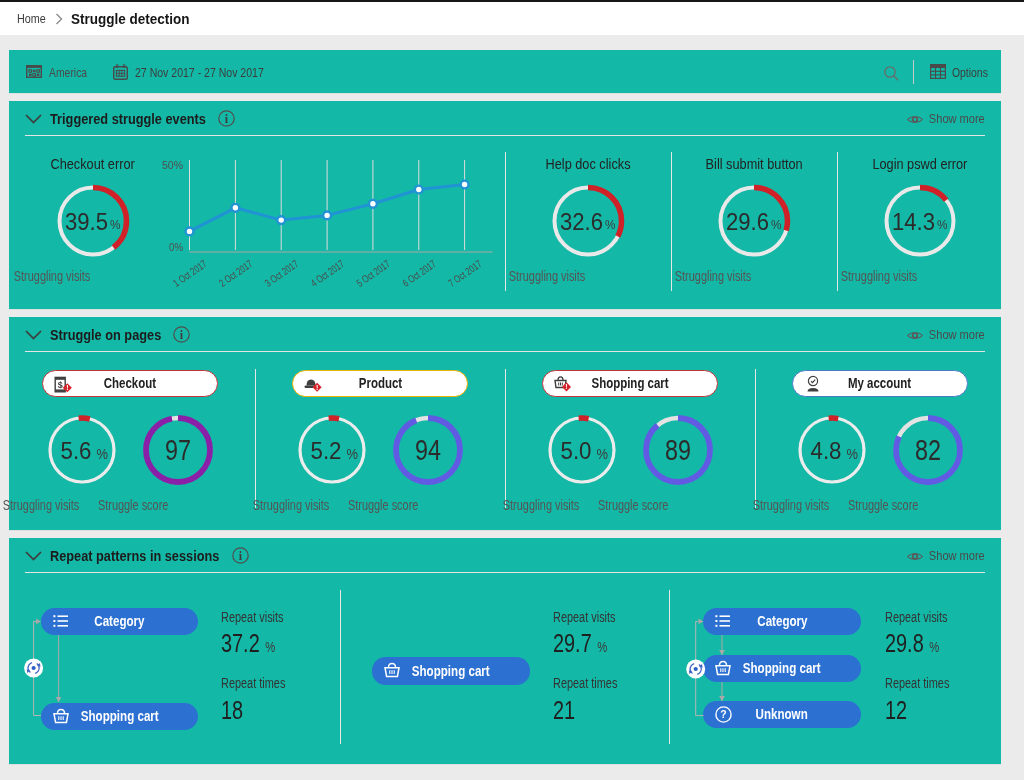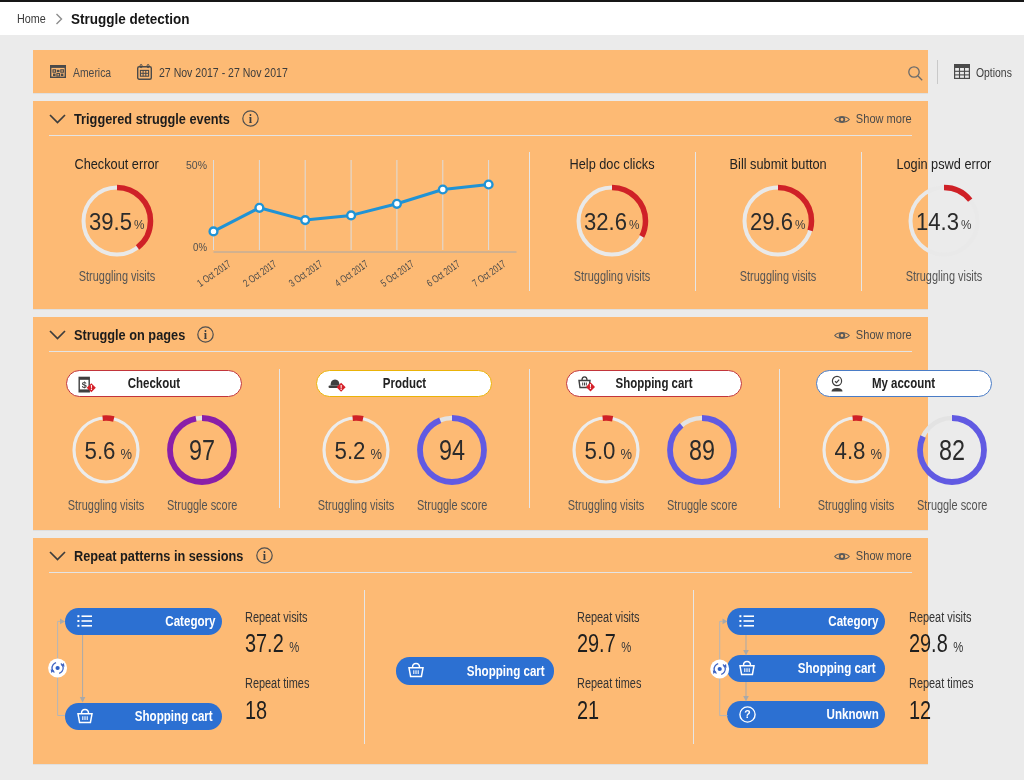--- a/index.html
+++ b/index.html
@@ -1,31 +1,31 @@
 <!DOCTYPE html>
 <html><head>
 <meta charset="utf-8">
 <style>
 *{margin:0;padding:0;box-sizing:border-box}
 html,body{width:1024px;height:780px;background:#ebebeb;font-family:"Liberation Sans",sans-serif;overflow:hidden;position:relative}
 .abs{position:absolute}
 svg{overflow:visible}
-.card{position:absolute;left:33px;width:895px;background:#fdba74;box-shadow:0 1px 0 rgba(0,0,0,0.05)}
+.card{position:absolute;left:9px;width:992px;background:#14b8a6;box-shadow:0 1px 0 rgba(0,0,0,0.05)}
 .sechead{position:absolute;left:16px;right:16px;top:0;height:35px;border-bottom:1px solid #e4e4e4}
 .sectitle{position:absolute;left:41px;top:9px;font-size:15px;font-weight:bold;color:#1c1c1c;white-space:nowrap;transform:scaleX(.85);transform-origin:0 50%}
 .showmore{position:absolute;right:16px;top:0;height:35px;width:120px}
 .showmore span{position:absolute;right:0;top:10px;font-size:13px;color:#4a4a4a;white-space:nowrap;transform:scaleX(.85);transform-origin:100% 50%}
 .ctitle{position:absolute;width:180px;text-align:center;font-size:15px;font-weight:normal;color:#222;white-space:nowrap}
 .ctitle span{display:inline-block;transform:scaleX(.85);transform-origin:50% 50%}
-.clabel{position:absolute;width:180px;text-align:center;font-size:14px;color:#545454;white-space:nowrap}
+.clabel{position:absolute;width:180px;text-align:left;font-size:14px;color:#545454;white-space:nowrap}
 .clabel span{display:inline-block;transform:scaleX(.78);transform-origin:50% 50%}
 .vdiv{position:absolute;width:1px;background:#e6e6e6}
 .pillbtn{position:absolute;width:176px;height:27px;border-radius:13.5px;background:#fff;font-size:14px;font-weight:bold;color:#222;text-align:center;line-height:25px;white-space:nowrap}
 .pillbtn>span{display:inline-block;transform:scaleX(.82);transform-origin:50% 50%}
-.bluebtn{position:absolute;height:27px;border-radius:13.5px;background:#2c70d2;font-size:14.5px;font-weight:bold;color:#fff;text-align:right;line-height:27px;white-space:nowrap}
+.bluebtn{position:absolute;height:27px;border-radius:13.5px;background:#2c70d2;font-size:14.5px;font-weight:bold;color:#fff;text-align:center;line-height:27px;white-space:nowrap}
 .bluebtn>span{display:inline-block;transform:scaleX(.8);transform-origin:50% 50%}
 .slabel{position:absolute;font-size:14px;color:#333;white-space:nowrap;transform:scaleX(.78);transform-origin:0 50%}
 .sval{position:absolute;font-size:25.5px;color:#1f1f1f;white-space:nowrap;transform:scaleX(.78);transform-origin:0 50%}
 .sval .pc{font-size:14.5px;color:#3c3c3c}
 .tx{white-space:nowrap;transform:scaleX(.8);transform-origin:0 50%;display:inline-block}
 </style>
 </head>
 <body>
 <div class="abs" style="top:0;left:0;width:1024px;height:2px;background:#161616"></div>
 <div class="abs" style="top:2px;left:0;width:1024px;height:33px;background:#fff">

